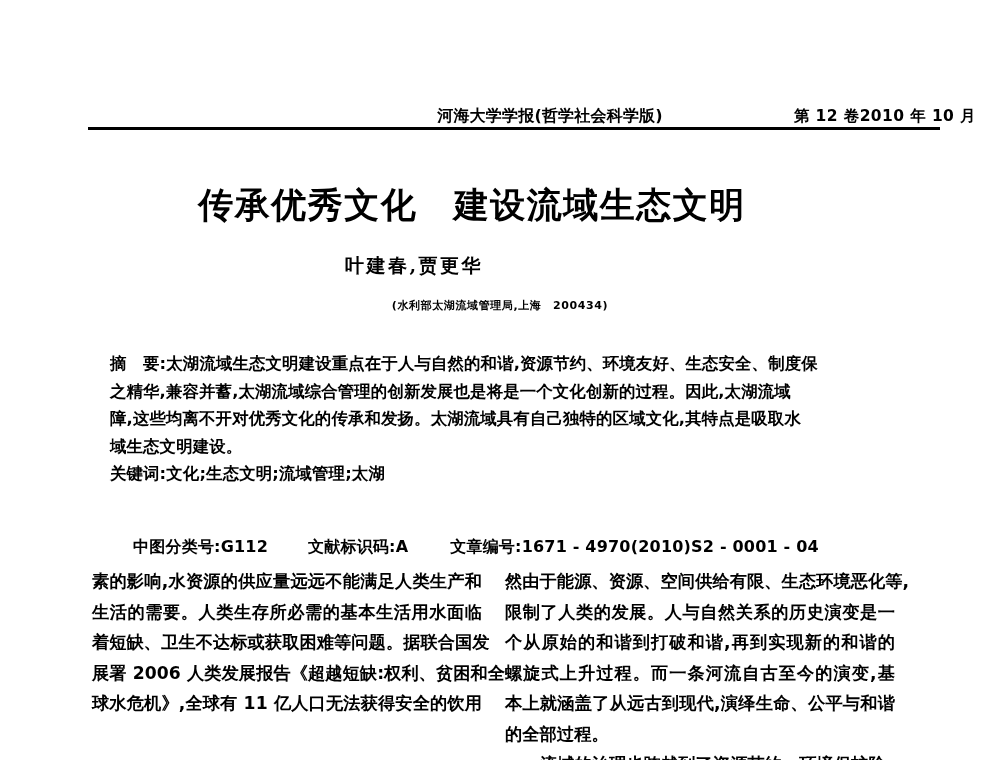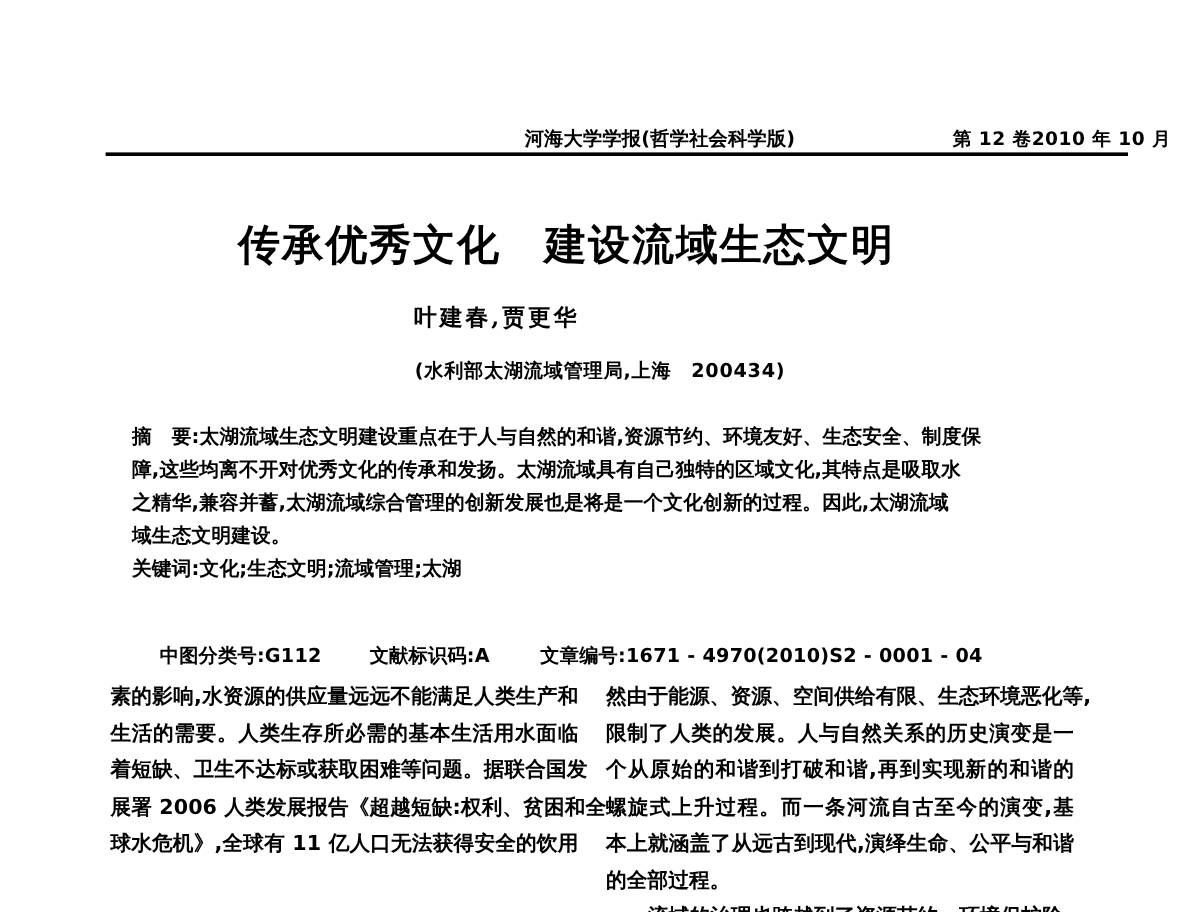--- a/index.html
+++ b/index.html
@@ -90,21 +90,21 @@
     font-family: "DejaVu Serif", "Liberation Serif", serif;
     letter-spacing: 2.5px;
     line-height: 1.2;
   }
   .affiliation {
     position: absolute;
     left: 0;
     top: 299px;
     width: 1000px;
     text-align: center;
-    font-size: 16px;
+    font-size: 11px;
     font-weight: 700;
     letter-spacing: 0.6px;
     line-height: 1.2;
     white-space: pre;
   }
 
   
   .abstract-block {
     position: absolute;
     left: 110px;
@@ -186,22 +186,22 @@
   <div class="rule-head"></div>
 
   <div class="title">传承优秀文化　建设流域生态文明</div>
 
   <div class="authors">叶建春,贾更华</div>
 
   <div class="affiliation">(水利部太湖流域管理局,上海　200434)</div>
 
   <div class="abstract-block">
     <div class="abs-line abs-body first">摘　要:太湖流域生态文明建设重点在于人与自然的和谐,资源节约、环境友好、生态安全、制度保</div>
+    <div class="abs-line abs-body">之精华,兼容并蓄,太湖流域综合管理的创新发展也是将是一个文化创新的过程。因此,太湖流域</div>
     <div class="abs-line abs-body">障,这些均离不开对优秀文化的传承和发扬。太湖流域具有自己独特的区域文化,其特点是吸取水</div>
-    <div class="abs-line abs-body">之精华,兼容并蓄,太湖流域综合管理的创新发展也是将是一个文化创新的过程。因此,太湖流域</div>
     <div class="abs-line">域生态文明建设。</div>
     <div class="keywords">关键词:文化;生态文明;流域管理;太湖</div>
   </div>
 
   <div class="clsline">
     <span>中图分类号:</span><span>G112</span><span class="cls-gap-a"></span><span>文献标识码:</span><span>A</span><span class="cls-gap-b"></span><span>文章编号:</span><span>1671 - 4970(2010)S2 - 0001 - 04</span>
   </div>
 
   <div class="col col-left">
     <div class="body-line">素的影响,水资源的供应量远远不能满足人类生产和</div>

